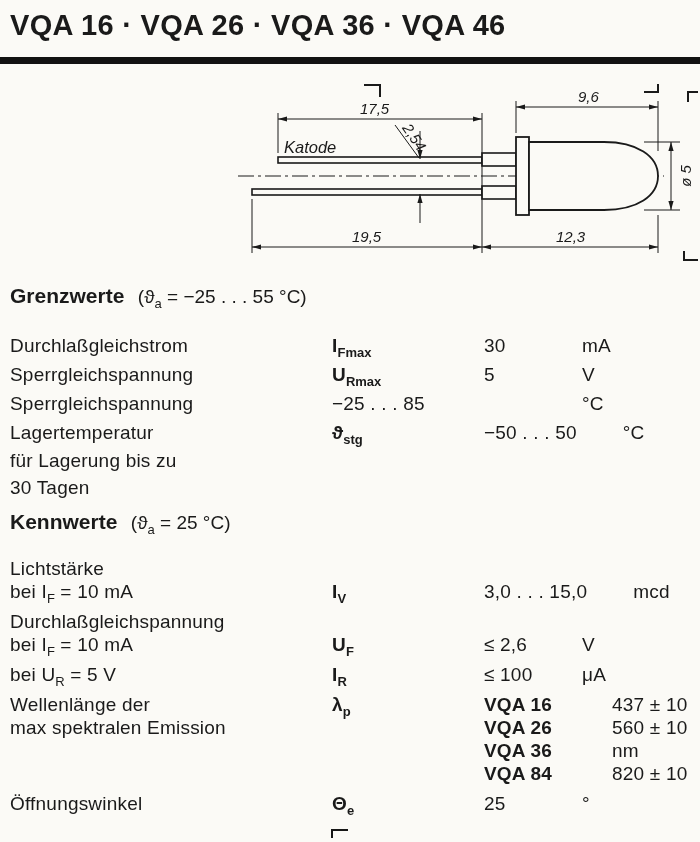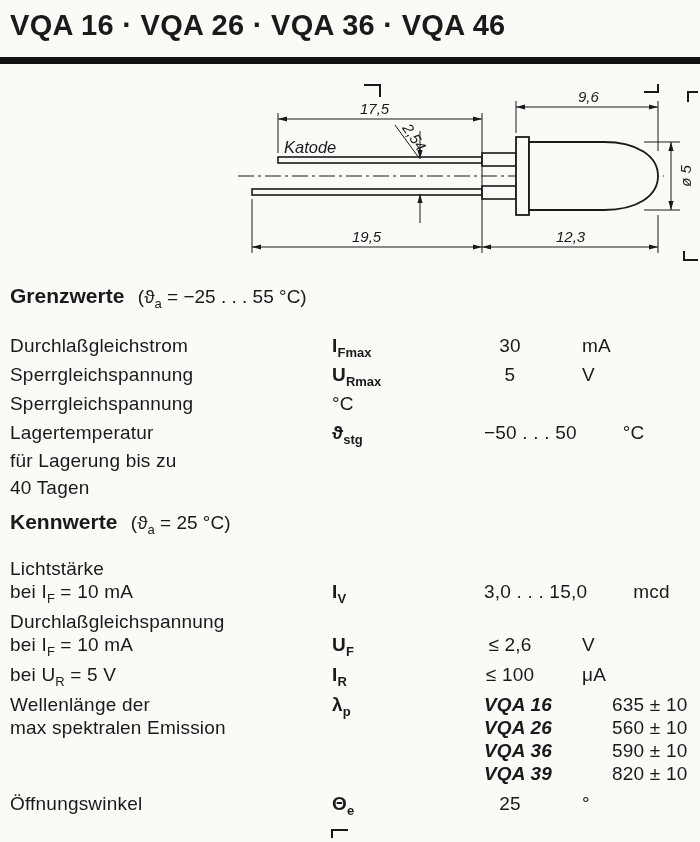--- a/index.html
+++ b/index.html
@@ -41,22 +41,22 @@
   .line {
     display:flex; align-items:baseline;
     height:29px; line-height:29px;
     font-size:19px; letter-spacing:.2px; white-space:nowrap;gap:40px;
   }
   .k-block .line { height:23px; line-height:23px; }
   .group { margin-bottom:7px; }
   .contline { height:27px; line-height:27px;align-items:center; }
   .lab { flex:0 0 282px; overflow:visible; }
   .sym { flex:0 0 112px; font-weight:700; }
-  .variant { flex:0 0 88px; font-weight:700;font-style:italic; }
-  .val { flex:1 1 auto; text-align:center; padding-right:6px; }
+  .variant { flex:0 0 88px; font-weight:700; }
+  .val { flex:1 1 auto; text-align:left; padding-right:6px; }
   .unit { flex:0 0 38px; }
   sub { font-size:13px; letter-spacing:0; }
   .sym sub { font-weight:700; }
 
   
   .corner-mark-bottom {
     position:absolute; left:331px; top:829px; width:17px; height:9px;
     border-top:2.5px solid #161616; border-left:2.5px solid #161616;
   }
 </style>
@@ -149,34 +149,35 @@
 
     <div class="line">
       <span class="lab">Sperrgleichspannung</span>
       <span class="sym"><span>U</span><sub>Rmax</sub></span>
       <span class="val">5</span>
       <span class="unit">V</span>
     </div>
 
     <div class="line">
       <span class="lab">Sperrgleichspannung</span>
+      <span class="val">−25 . . . 85</span>
       <span class="unit">°C</span>
     </div>
 
     <div class="line">
       <span class="lab">Lagertemperatur</span>
       <span class="sym"><span>ϑ</span><sub>stg</sub></span>
       <span class="val">−50 . . . 50</span>
       <span class="unit">°C</span>
     </div>
     <div class="line contline">
       <span class="lab">für Lagerung bis zu</span>
     </div>
     <div class="line contline">
-      <span class="lab">40 Tagen</span>
+      <span class="lab">30 Tagen</span>
     </div>
   </section>
 
   <section class="block k-block">
     <div class="h">
       <span class="hname">Kennwerte</span>
       <span class="hcond"><span>(ϑ</span><sub>a</sub><span> = 25 °C)</span></span>
     </div>
 
     <div class="group">
@@ -210,41 +211,40 @@
         <span class="val">≤ 100</span>
         <span class="unit">μA</span>
       </div>
     </div>
 
     <div class="group">
       <div class="line">
         <span class="lab">Wellenlänge der</span>
         <span class="sym"><span>λ</span><sub>p</sub></span>
         <span class="variant">VQA 16</span>
-        <span class="val">635 ± 10</span>
+        <span class="val">437 ± 10</span>
         <span class="unit">nm</span>
       </div>
       <div class="line">
         <span class="lab">max spektralen Emission</span>
         <span class="sym"></span>
         <span class="variant">VQA 26</span>
         <span class="val">560 ± 10</span>
         <span class="unit">nm</span>
       </div>
       <div class="line">
         <span class="lab"></span>
         <span class="sym"></span>
         <span class="variant">VQA 36</span>
-        <span class="val">590 ± 10</span>
         <span class="unit">nm</span>
       </div>
       <div class="line">
         <span class="lab"></span>
         <span class="sym"></span>
-        <span class="variant">VQA 39</span>
+        <span class="variant">VQA 84</span>
         <span class="val">820 ± 10</span>
         <span class="unit">nm</span>
       </div>
     </div>
 
     <div class="group">
       <div class="line">
         <span class="lab">Öffnungswinkel</span>
         <span class="sym"><span>Θ</span><sub>e</sub></span>
         <span class="val">25</span>

